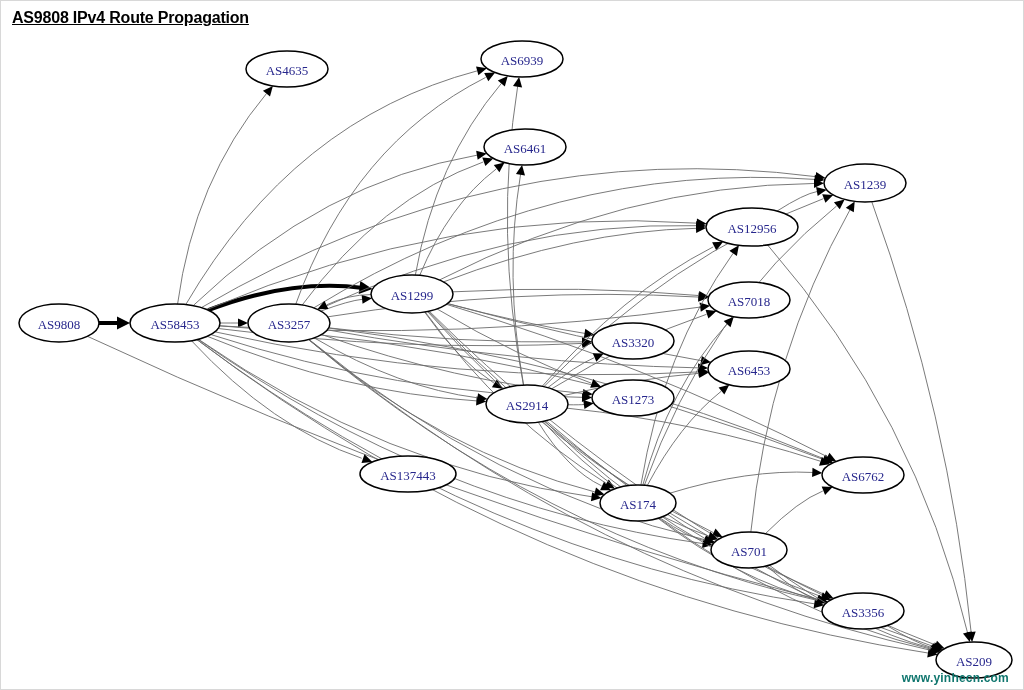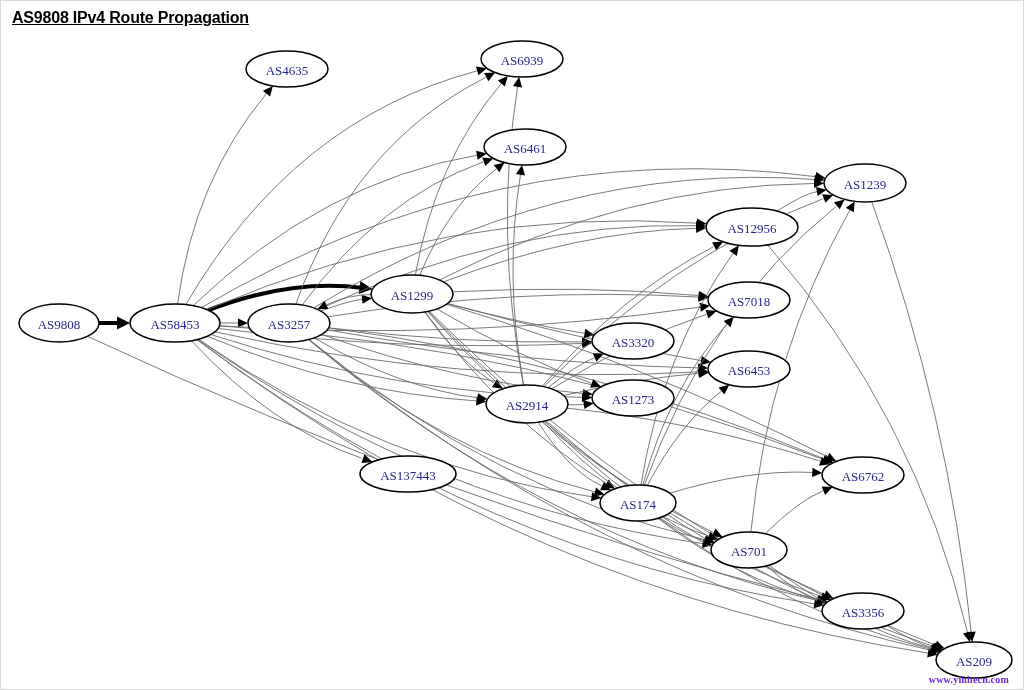--- a/index.html
+++ b/index.html
@@ -26,24 +26,24 @@
     font-weight: bold;
     color: #000000;
     text-decoration: underline;
     letter-spacing: -0.2px;
     white-space: nowrap;
   }
   #watermark {
     position: absolute;
     right: 14px;
     bottom: 4px;
-    font-family: Liberation Serif, serif;
-    font-size: 10px;
+    font-family: Liberation Sans, sans-serif;
+    font-size: 12px;
     font-weight: bold;
-    color: #6d28d9;
+    color: #0f766e;
     letter-spacing: 0.2px;
     white-space: nowrap;
   }
   #graph {
     position: absolute;
     left: 0;
     top: 0;
     width: 1024px;
     height: 690px;
   }

